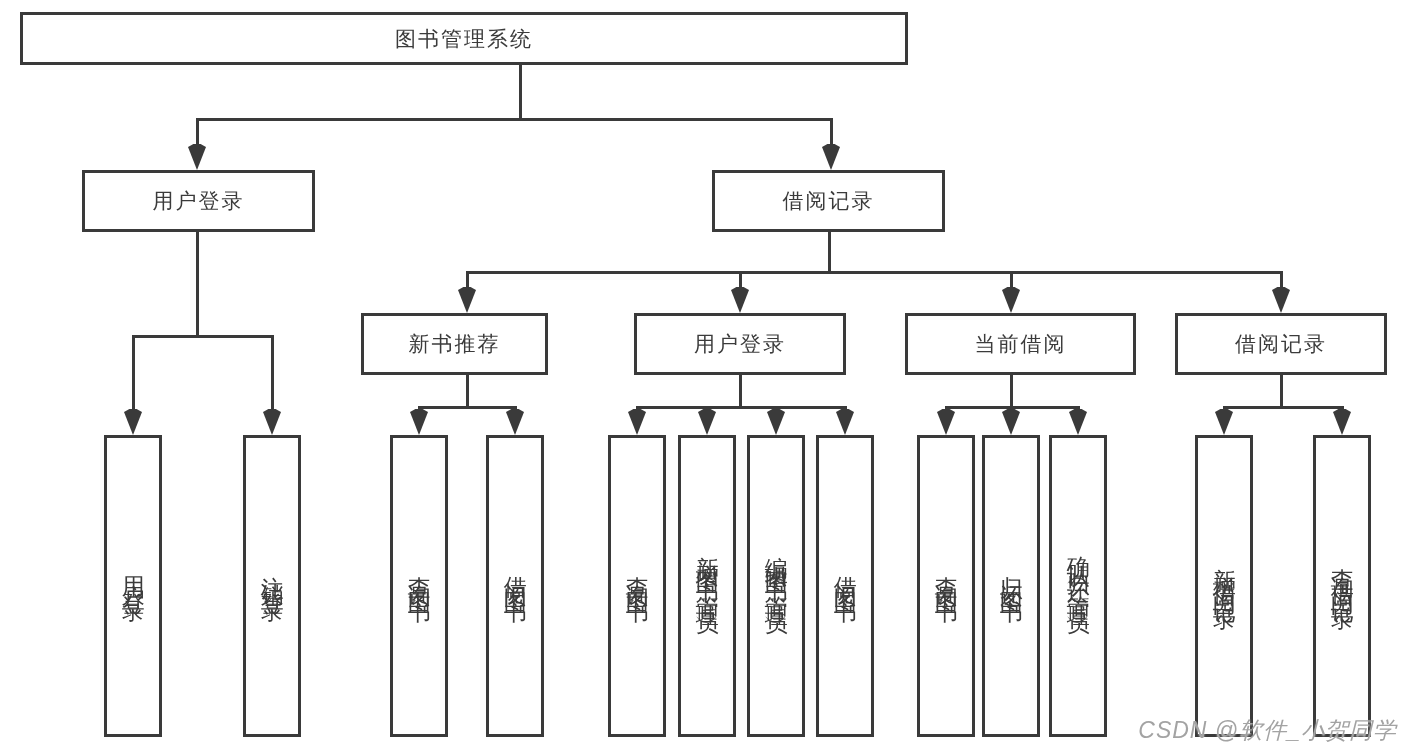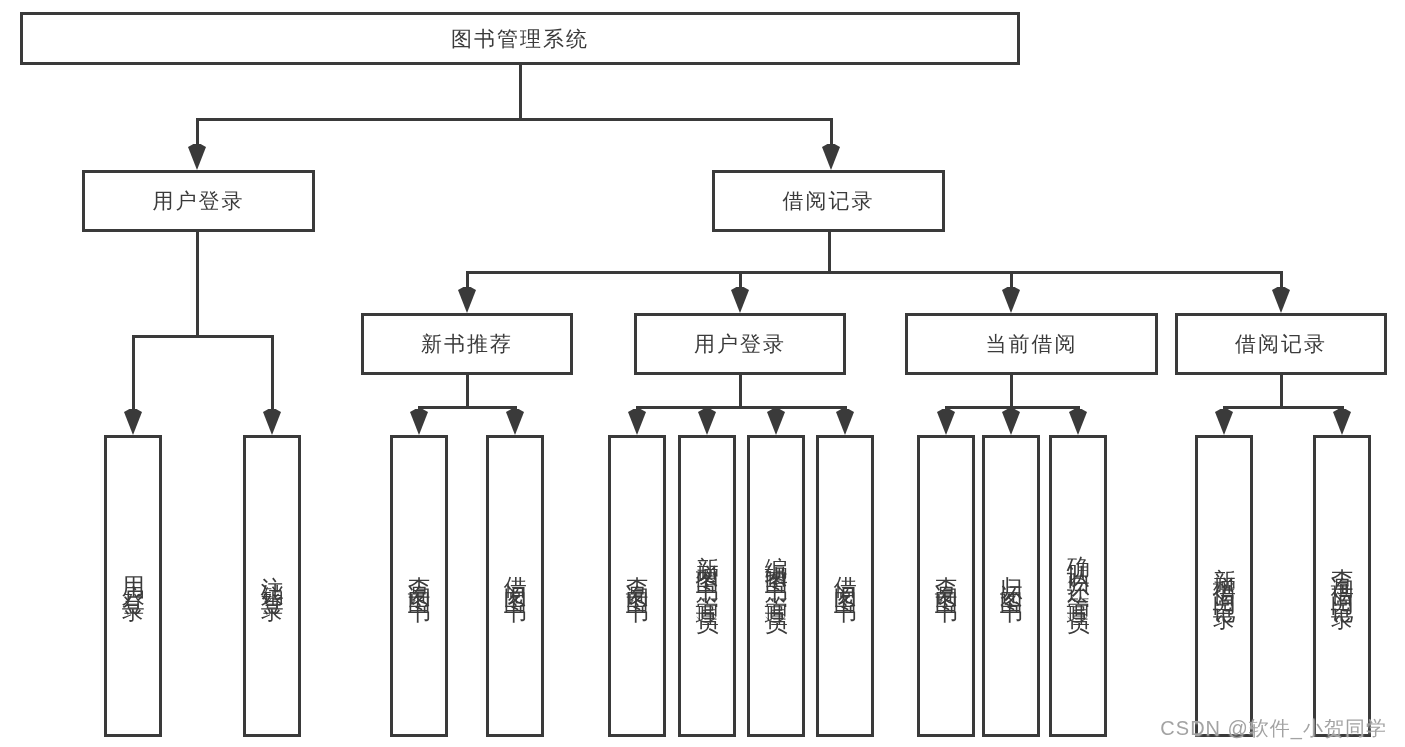--- a/index.html
+++ b/index.html
@@ -43,52 +43,53 @@
   .hline{height:3px;}
   .vline{width:3px;}
   .arrow{
     position:absolute;
     width:18px;height:26px;
     background:var(--line-color);
     clip-path:polygon(50% 100%, 0% 12%, 30% 0%, 70% 0%, 100% 12%);
   }
   .watermark{
     position:absolute;
-    right:18px;top:715px;
-    font-size:20px;
+    right:8px;top:715px;
+    font-size:23px;
     color:var(--wm-color);
     letter-spacing:1px;
     z-index:5;
     text-shadow:0 1px 2px rgba(255,255,255,.85);
     white-space:nowrap;
+    font-style:italic;
   }
 </style>
 </head>
 <body>
 
 <div class="canvas">
 
-  <div class="box" style="left:20px;top:12px;width:1000px;height:53px;">
+  <div class="box" style="left:20px;top:12px;width:888px;height:53px;">
     <span class="lbl">图书管理系统</span>
   </div>
 
   <div class="box" style="left:82px;top:170px;width:233px;height:62px;">
     <span class="lbl">用户登录</span>
   </div>
   <div class="box" style="left:712px;top:170px;width:233px;height:62px;">
     <span class="lbl">借阅记录</span>
   </div>
 
-  <div class="box" style="left:361px;top:313px;width:212px;height:62px;">
+  <div class="box" style="left:361px;top:313px;width:187px;height:62px;">
     <span class="lbl">新书推荐</span>
   </div>
   <div class="box" style="left:634px;top:313px;width:212px;height:62px;">
     <span class="lbl">用户登录</span>
   </div>
-  <div class="box" style="left:905px;top:313px;width:253px;height:62px;">
+  <div class="box" style="left:905px;top:313px;width:231px;height:62px;">
     <span class="lbl">当前借阅</span>
   </div>
   <div class="box" style="left:1175px;top:313px;width:212px;height:62px;">
     <span class="lbl">借阅记录</span>
   </div>
 
   <div class="box leaf" style="left:104px;top:435px;width:58px;height:302px;">
     <span class="lbl">用户登录</span>
   </div>
   <div class="box leaf" style="left:243px;top:435px;width:58px;height:302px;">

